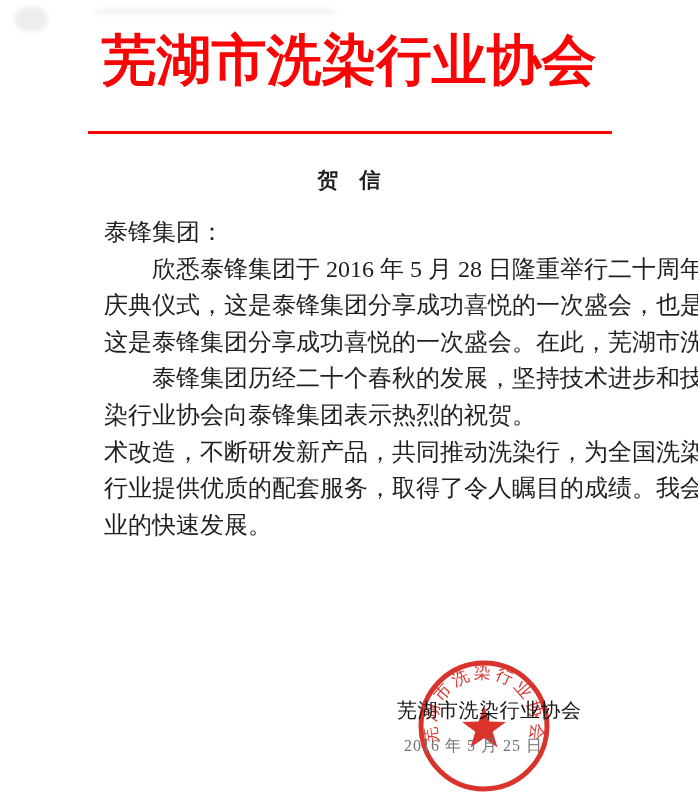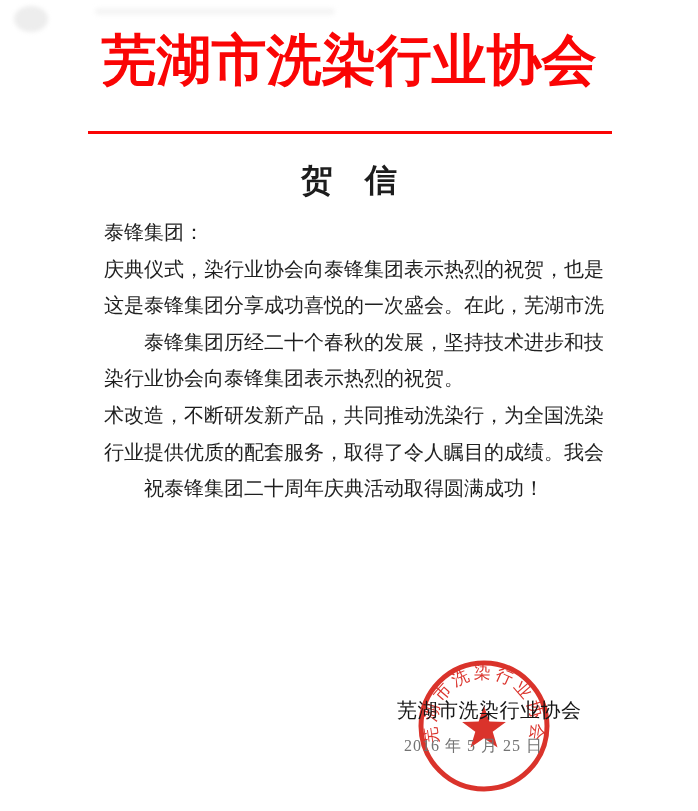--- a/index.html
+++ b/index.html
@@ -28,27 +28,27 @@
     color: var(--accent, #fa0505);
     font-family: "Liberation Serif", serif;
   }
   .red-rule {
     position: absolute; left: 88px; top: 131px; width: 524px; height: 3px;
     background: var(--accent, #fa0505);
   }
   .letter-title {
     position: absolute; left: 0; top: 160px; width: 100%;
     margin: 0; text-align: center;
-    font-size: 32px; line-height: 40px; font-weight: 600;
+    font-size: 21px; line-height: 40px; font-weight: 600;
     color: #1d1d1d; white-space: pre;
     font-family: "Liberation Serif", serif;
   }
   .letter-body {
     position: absolute; left: 104px; top: 214px; width: 520px;
-    font-size: 20px; line-height: 36.6px; color: #1f1f1f;
+    font-size: 24px; line-height: 36.6px; color: #1f1f1f;
   }
   .letter-body .line {
     white-space: pre; height: 36.6px;
   }
   .signature-name {
     position: absolute; left: 397px; top: 697px;
     font-size: 20px; letter-spacing: 0.5px; color: #161616; z-index: 3;
     white-space: pre;
   }
   .signature-date {
@@ -74,27 +74,28 @@
   <div class="smudge-top"></div>
 
   <h1 class="letterhead-title">芜湖市洗染行业协会</h1>
 
   <div class="red-rule"></div>
 
   <h2 class="letter-title">贺　信</h2>
 
   <div class="letter-body">
       <div class="line">泰锋集团：</div>
-      <div class="line">庆典仪式，染行业协会向泰锋集团表示热烈的祝贺，也是</div>
+      <div class="line">　　欣悉泰锋集团于 2016 年 5 月 28 日隆重举行二十周年</div>
+      <div class="line">庆典仪式，这是泰锋集团分享成功喜悦的一次盛会，也是</div>
       <div class="line">这是泰锋集团分享成功喜悦的一次盛会。在此，芜湖市洗</div>
       <div class="line">　　泰锋集团历经二十个春秋的发展，坚持技术进步和技</div>
       <div class="line">染行业协会向泰锋集团表示热烈的祝贺。</div>
       <div class="line">术改造，不断研发新产品，共同推动洗染行，为全国洗染</div>
       <div class="line">行业提供优质的配套服务，取得了令人瞩目的成绩。我会</div>
-      <div class="line">　　祝泰锋集团二十周年庆典活动取得圆满成功！</div>
+      <div class="line">业的快速发展。</div>
     </div>
 
   <div class="signature-name">芜湖市洗染行业协会</div>
 
   <div class="signature-date">2016 年 5 月 25 日</div>
 
   <svg class="seal" viewBox="0 0 160 160">
     <circle cx="80" cy="80" r="63" fill="none" stroke-width="5" stroke="#d8241c"></circle>
     <path id="seal-arc" d="M 36.5 100.3 A 48 48 0 1 1 123.5 100.3" fill="none"></path>
     <text class="arc-text" text-anchor="middle" fill="#d8241c">

